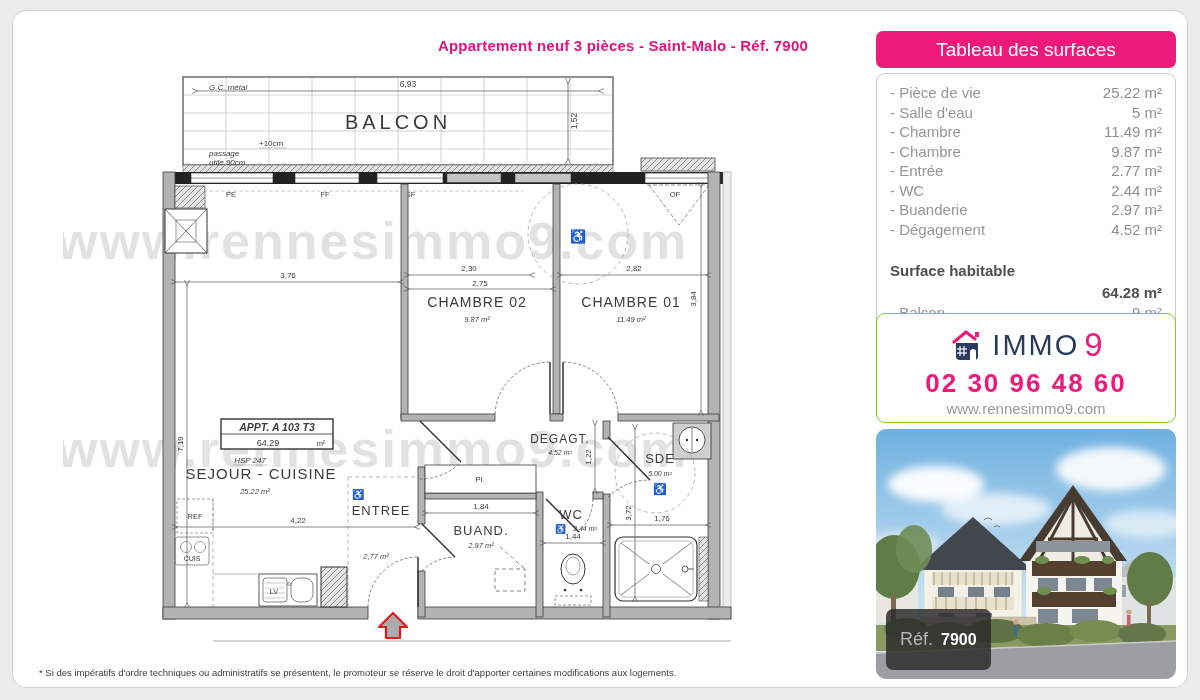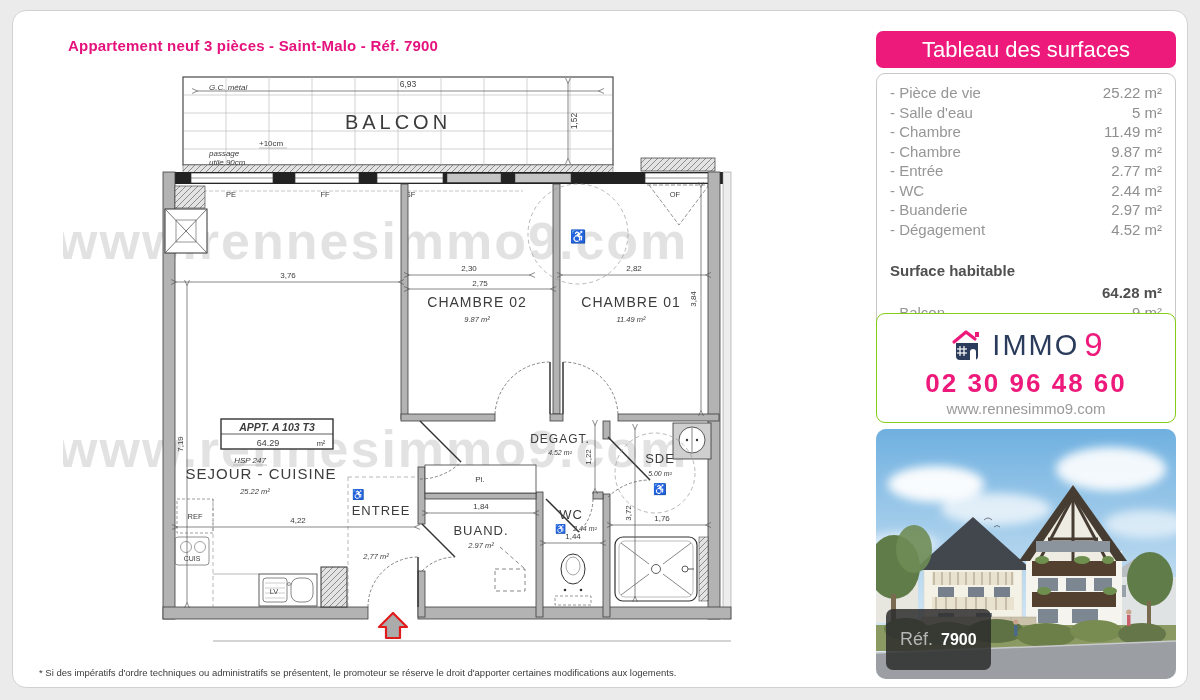--- a/index.html
+++ b/index.html
@@ -1,29 +1,29 @@
 <!DOCTYPE html>
 <html><head>
 <meta charset="utf-8">
 <style>
   * { margin:0; padding:0; box-sizing:border-box; }
   html,body { width:1200px; height:700px; }
   body { font-family:"Liberation Sans", sans-serif; background:#ebebeb; }
   .page { position:relative; width:1200px; height:700px; background:#ebebeb; overflow:hidden; }
   .card { position:absolute; left:12px; top:10px; width:1176px; height:678px;
           background:#ffffff; border:1px solid #d2d2d2; border-radius:14px; }
-  .plan-title { position:absolute; left:55px; top:26px; width:740px; text-align:left;
+  .plan-title { position:absolute; left:55px; top:26px; width:740px; text-align:right;
                 color:#e5127d; font-size:15px; font-weight:bold; letter-spacing:.2px; }
   .plan-svg { position:absolute; left:50px; top:58px; }
   .plan-svg text { font-family:"Liberation Sans", sans-serif; fill:#3c3c3c; }
   .disclaimer { position:absolute; left:26px; top:656px; font-size:9.5px; color:#3a3a3a; }
 
   .surface-header { position:absolute; left:863px; top:20px; width:300px; height:37px;
                     background:#ed1a7b; border-radius:7px; color:#fff; text-align:center;
-                    line-height:37px; font-size:22px; }
+                    line-height:37px; font-size:19px; }
   .surface-body { position:absolute; left:863px; top:62px; width:300px;
                   border:1px solid #c8c8c8; border-radius:9px; padding:9px 13px; background:#fff; }
   .srow { display:flex; justify-content:space-between; font-size:15px; line-height:19.5px; color:#969696; }
   .srow .val { color:#8f8f8f; }
   .srow.bold, .srow.bold .val { color:#4f4f4f; font-weight:bold;margin-top:22px; }
 
   .agency-panel { position:absolute; left:863px; top:302px; width:300px; height:110px;
                   border:1px solid #84cc16; border-radius:9px; background:#fff; text-align:center; }
   .logo-row { margin-top:12px; display:flex; align-items:center; justify-content:center; gap:5px; }
   .logo-immo { color:#2b3b5c; font-size:29px; letter-spacing:2px; font-weight:300; }

